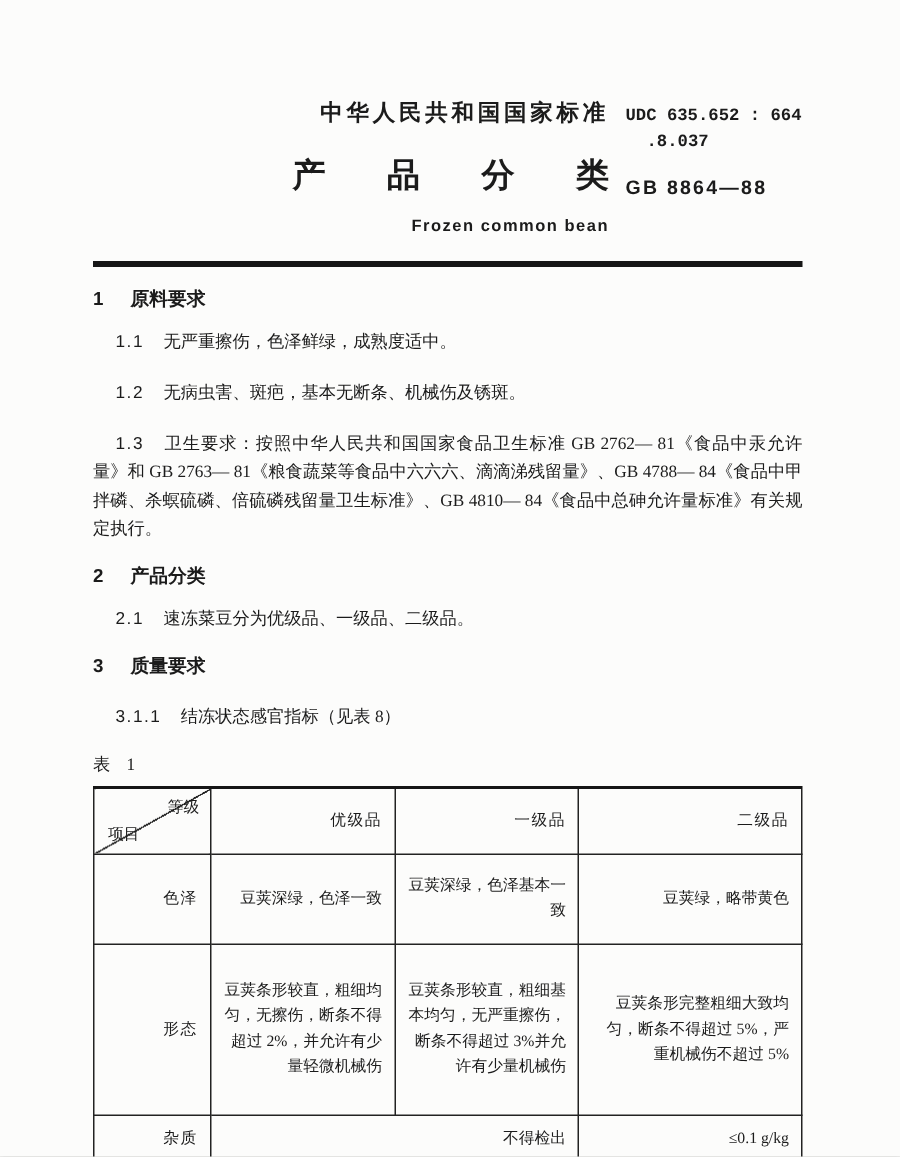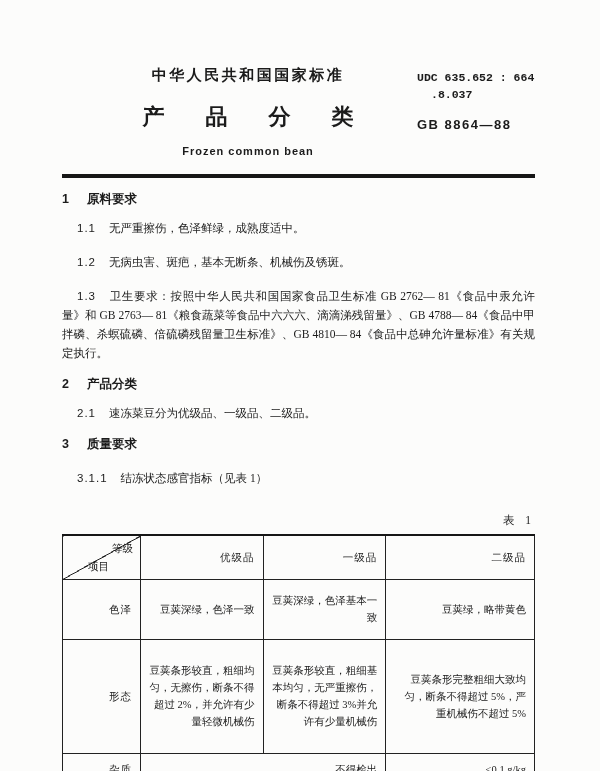--- a/index.html
+++ b/index.html
@@ -8,21 +8,21 @@
     width:600px; height:771px;
     background:#fcfcfb;
     color:#1b1b1b;
     font-family:"Liberation Serif", serif;
     padding:66px 65px 0 62px;
     display:flex; flex-direction:column;
     position:relative;
     box-shadow:0 0 4px rgba(0,0,0,.25);
   }
   .hdr { display:flex; align-items:flex-start; }
-  .hdr-left { width:316px; margin-left:28px; text-align:center; }
+  .hdr-left { width:316px; margin-left:28px; text-align:right; }
   .std-name {
     font-family:"Liberation Sans", sans-serif;
     font-weight:bold; font-size:15px; letter-spacing:2.5px;
     white-space:nowrap;
   }
   .doc-title {
     margin-top:17px;
     font-family:"Liberation Sans", sans-serif;
     font-weight:bold; font-size:22px;
     letter-spacing:41px; margin-right:-41px;
@@ -42,33 +42,33 @@
   p.intro { margin-top:15px; text-indent:25px; }
   p.clause { text-indent:15px; }
   .p-num { font-family:"Liberation Sans", sans-serif; letter-spacing:1px; margin-right:13px; }
   p.heading {
     font-family:"Liberation Sans", sans-serif;
     font-weight:bold; font-size:12.5px;
     margin-top:12px; margin-bottom:10px; text-indent:0;
   }
   p.heading .p-num { margin-right:17px; }
   .gap-s { margin-top:15px; }
-  .tbl-caption { text-align:right; font-size:11.5px; margin-top:23px; margin-bottom:4px; letter-spacing:4px; }
+  .tbl-caption { text-align:left; font-size:11.5px; margin-top:13px; margin-bottom:4px; letter-spacing:4px; }
   table.t1 {
     width:100%; border-collapse:collapse; table-layout:fixed;
     font-size:10.5px;
     border-top:2.5px solid #161616; border-bottom:2.5px solid #161616;
   }
   table.t1 td { border:1px solid #222; vertical-align:middle; padding:4px 8px; line-height:17px;text-align:right; }
   td.corner {
     position:relative; padding:0;
     background-image:linear-gradient(to bottom right, transparent 49.4%, #222 49.4%, #222 50.8%, transparent 50.8%);
   }
   .corner-top { position:absolute; top:4px; right:7px; font-size:10.5px; }
-  .corner-bot { position:absolute; bottom:4px; left:25px; font-size:10.5px; }
+  .corner-bot { position:absolute; bottom:4px; left:9px; font-size:10.5px; }
   td.col-head { text-align:center; height:44px; letter-spacing:1px; }
   td.row-label { text-align:center; letter-spacing:1px; }
   tr.r-color td { height:60px; }
   tr.r-shape td { height:114px; }
   td.cell { text-align:justify; }
   tr.r-imp td { height:33px; }
   td.merged { text-align:center; }
 </style>
 </head>
 <body>
@@ -96,21 +96,21 @@
 
     <p class="heading"><span class="p-num">1</span><span>原料要求</span></p>
     <p class="clause"><span class="p-num">1.1</span><span>无严重擦伤，色泽鲜绿，成熟度适中。</span></p>
     <p class="clause gap-s"><span class="p-num">1.2</span><span>无病虫害、斑疤，基本无断条、机械伤及锈斑。</span></p>
     <p class="clause gap-s"><span class="p-num">1.3</span><span>卫生要求：按照中华人民共和国国家食品卫生标准 GB 2762— 81《食品中汞允许量》和 GB 2763— 81《粮食蔬菜等食品中六六六、滴滴涕残留量》、GB 4788— 84《食品中甲拌磷、杀螟硫磷、倍硫磷残留量卫生标准》、GB 4810— 84《食品中总砷允许量标准》有关规定执行。</span></p>
 
     <p class="heading"><span class="p-num">2</span><span>产品分类</span></p>
     <p class="clause"><span class="p-num">2.1</span><span>速冻菜豆分为优级品、一级品、二级品。</span></p>
 
     <p class="heading"><span class="p-num">3</span><span>质量要求</span></p>
-    <p class="clause gap-s"><span class="p-num">3.1.1</span><span>结冻状态感官指标（见表 1）</span></p>
+    <p class="clause gap-s"><span class="p-num">3.1.1</span><span>结冻状态感官指标（见表 8）</span></p>
 
     <div class="tbl-caption">表 1</div>
 
     <table class="t1">
       <colgroup>
         <col style="width:16.5%">
           <col style="width:26%">
           <col style="width:26%">
           <col style="width:31.5%">
       </colgroup>

